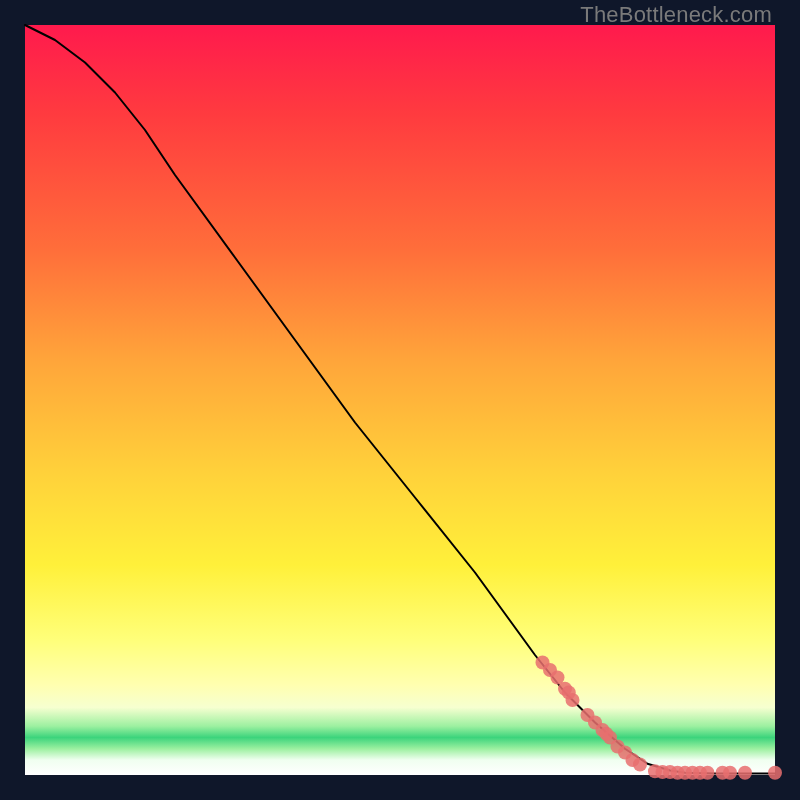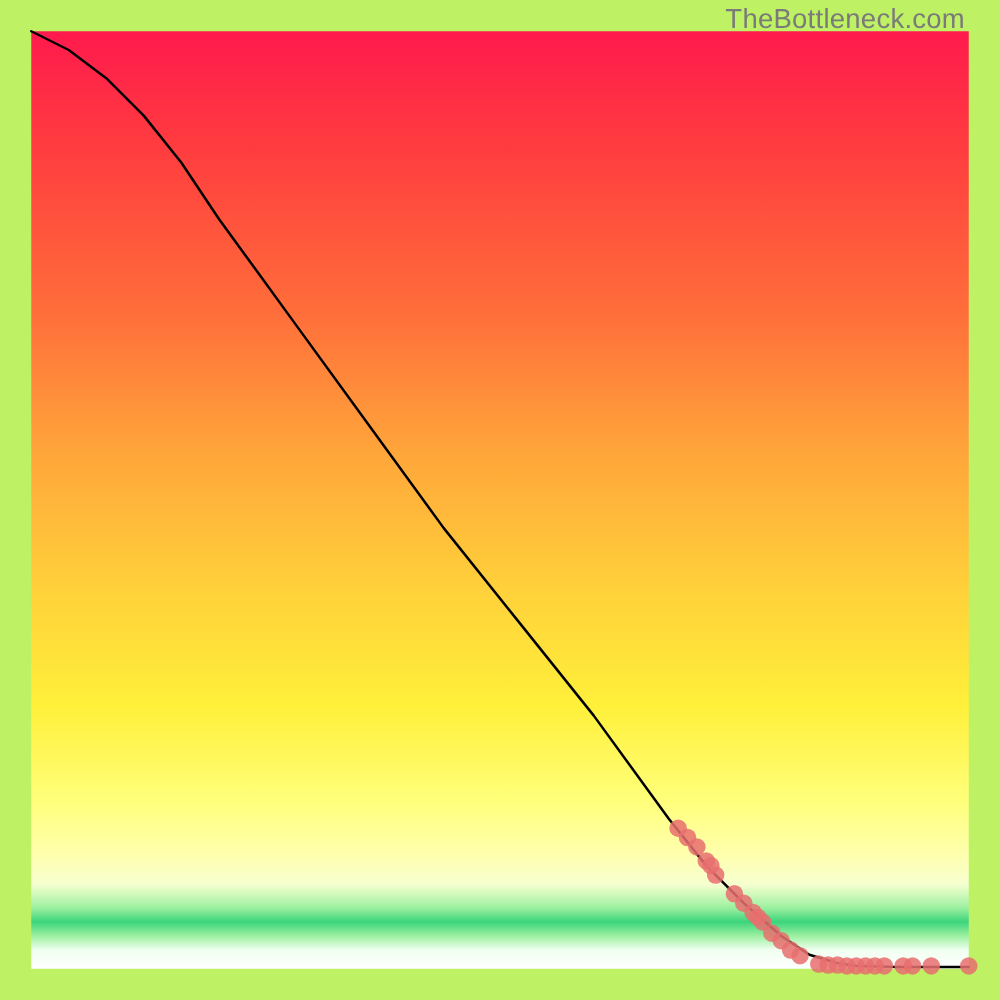--- a/index.html
+++ b/index.html
@@ -8,21 +8,21 @@
     width: 800px;
     height: 800px;
     background: #000;
     font-family: Arial, Helvetica, sans-serif;
     overflow: hidden;
   }
   .frame {
     position: relative;
     width: 800px;
     height: 800px;
-    background: #bef264;
+    background: #0f172a;
   }
   .plot-area {
     position: absolute;
     left: 25px;
     top: 25px;
     width: 750px;
     height: 750px;
     
     background: linear-gradient(
       to bottom,

